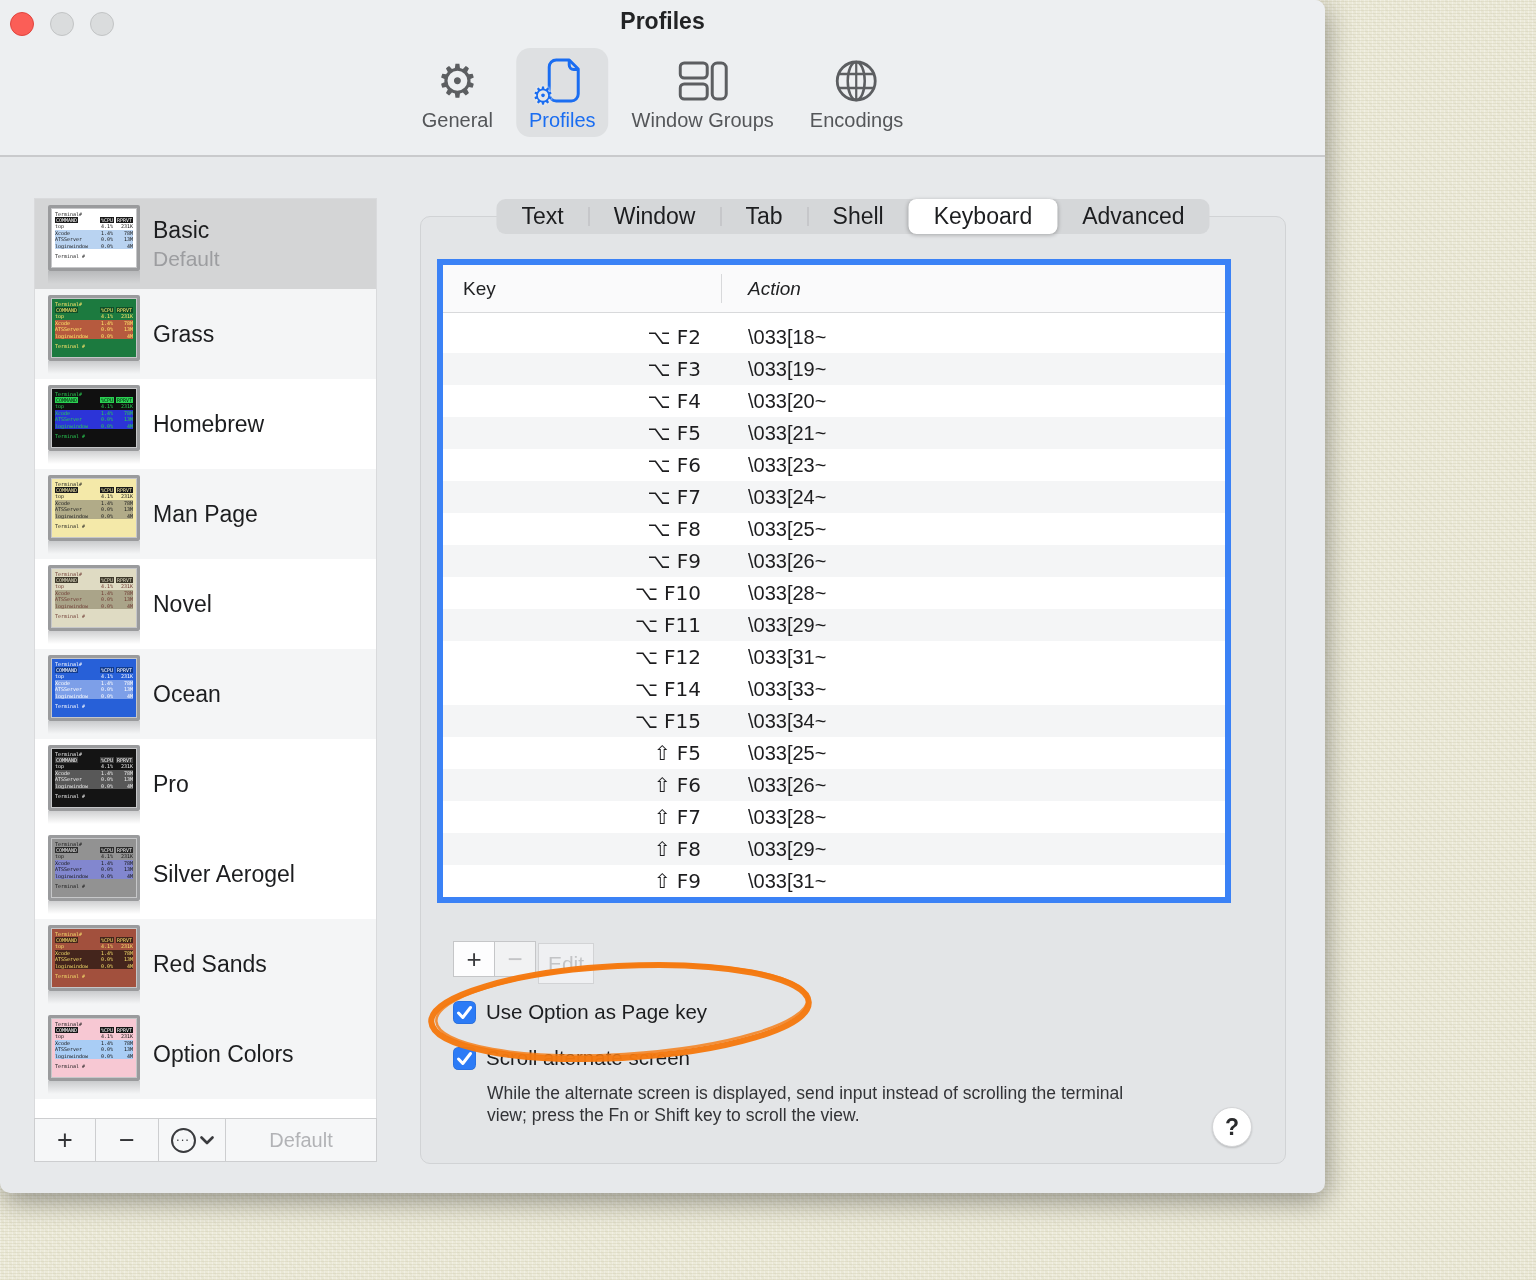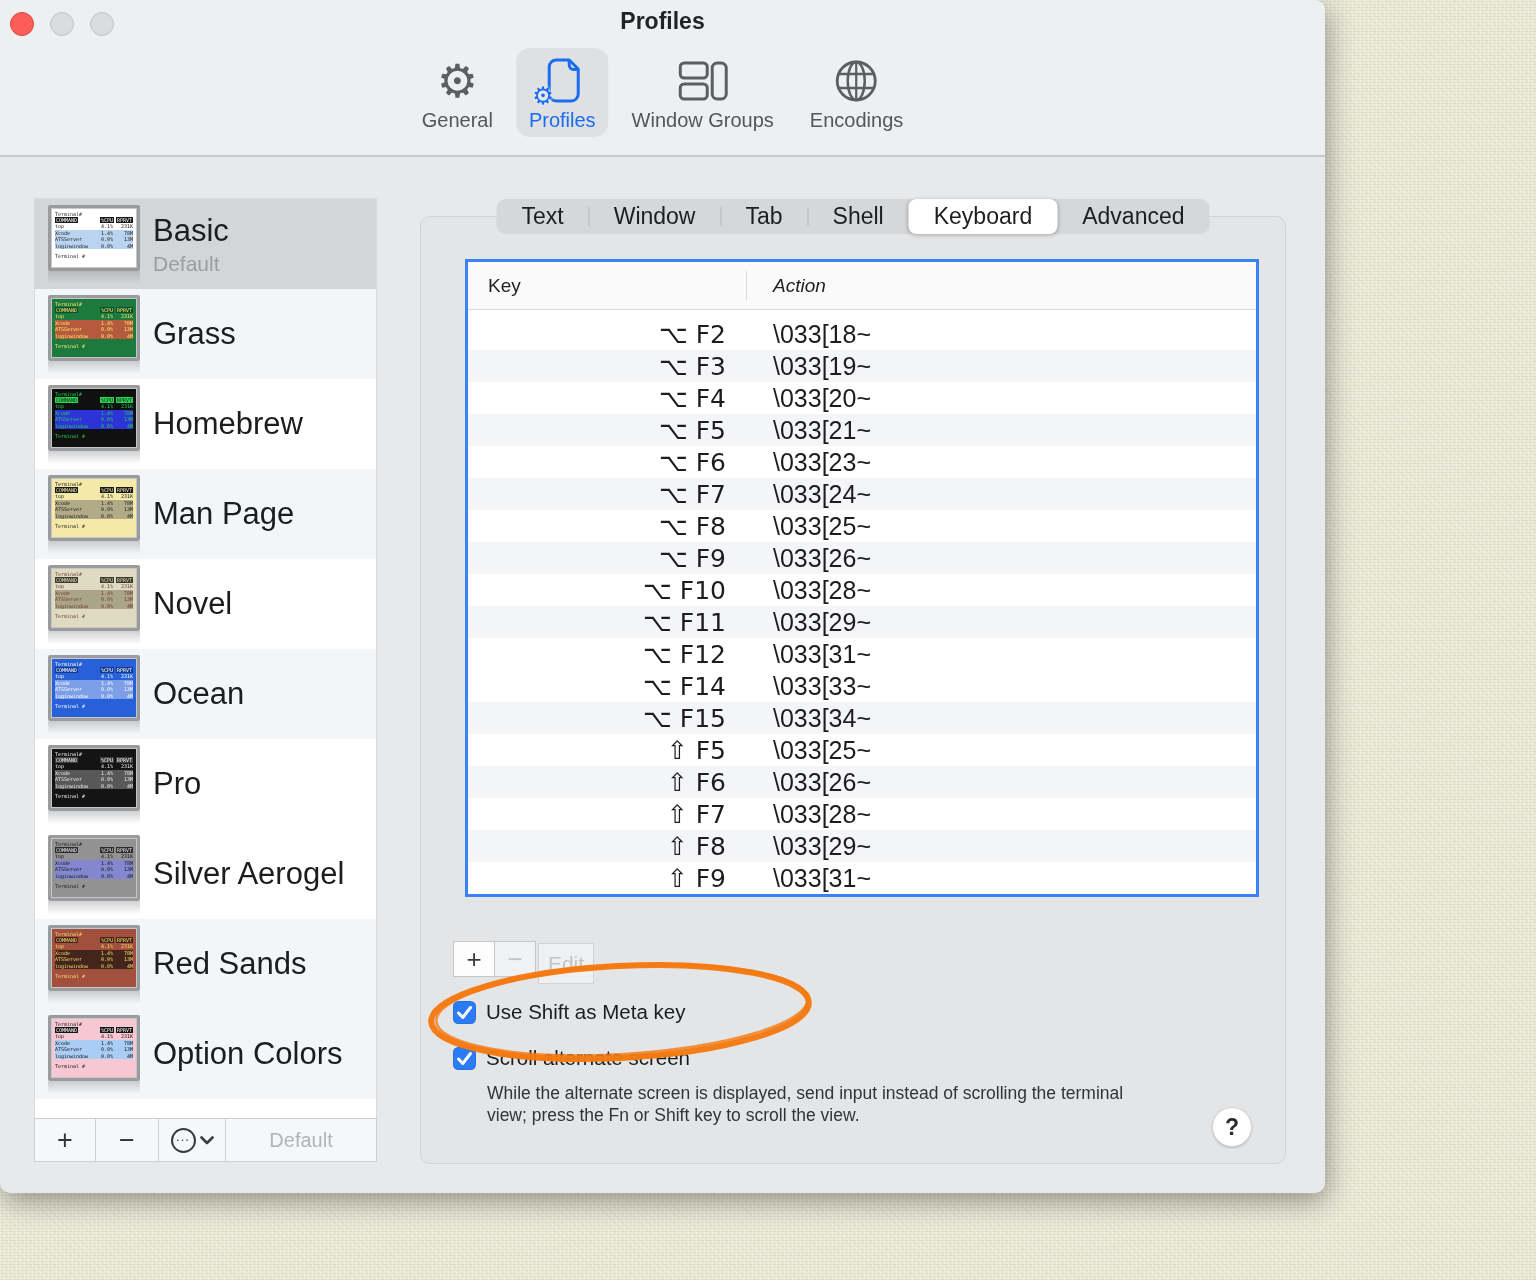--- a/index.html
+++ b/index.html
@@ -81,21 +81,21 @@
   }
   .thumb .tline { display:flex; }
   .thumb .sp { flex:1; }
   .thumb .chip { padding:0 1px; }
   .thumb .c2 { margin-left:2px; }
   .thumb .pct { margin-left:auto; }
   .thumb .mem { width:20px; text-align:right; }
   .thumb .prompt { margin-top:4px; }
   .reflection { height:13px; width:92px; background:linear-gradient(180deg, rgba(150,152,155,.45), rgba(150,152,155,0)); }
   .plabel { margin-left:13px; }
-  .plabel .pname { font-size:31px; color:#1c1d1f; }
+  .plabel .pname { font-size:23px; color:#1c1d1f; }
   .plabel .psub { font-size:21px; color:#9c9da0; margin-top:3px; }
   .side-buttons {
     display:flex; width:100%; height:44px; background:#f5f6f7;
   }
   .sbtn {
     border:1px solid #cdced0; margin-left:-1px; background:#f6f7f8;
     display:flex; align-items:center; justify-content:center;
   }
   .sbtn:first-child { margin-left:0; }
   .sbtn.plus { width:62px; font-size:27px; color:#333437; }
@@ -123,33 +123,33 @@
     padding:0 25px; font-size:23px; color:#1d1e20; white-space:nowrap; border-radius:9px;
   }
   .seg.sep-line::before {
     content:""; position:absolute; left:0; top:8px; bottom:8px; width:1px; background:#b7b8bb;
   }
   .seg.selected {
     background:#fff; border-radius:8px; box-shadow:0 1px 4px rgba(0,0,0,.28); z-index:1;
   }
   
   .ktable {
-    position:absolute; left:44px; top:42px; width:794px;
-    background:#fff; border:3px solid #3b82f6;
+    position:absolute; left:16px; top:42px; width:794px;
+    background:#fff; border:6px solid #3b82f6;
   }
   .thead {
     position:relative; height:48px; display:flex; align-items:center;
     background:#fafafb; border-bottom:1px solid #d8d9db;
     font-size:19px; color:#1f2022;
   }
   .thead .h-key { padding-left:20px; }
   .thead .h-action { position:absolute; left:305px;font-style:italic; }
   .col-div { position:absolute; left:278px; top:9px; bottom:9px; width:1px; background:#d8d9db; }
   .tbody .sliver { height:8px; background:#fff; }
-  .trow { display:flex; height:32px; align-items:center; font-size:25px; }
+  .trow { display:flex; height:32px; align-items:center; font-size:20px; }
   .trow.alt { background:#f4f5f6; }
   .cell-key { width:278px; text-align:right; padding-right:20px; flex:none; font-family:"DejaVu Sans","Liberation Sans",sans-serif; }
   .cell-action { padding-left:27px; }
   
   .row-btns { position:absolute; left:32px; top:724px; display:flex; align-items:flex-start; }
   .gbtn {
     border:1px solid #c5c6c8; background:#fdfdfe; width:42px; height:36px;
     display:flex; align-items:center; justify-content:center; font-size:26px; color:#393a3d;
   }
   .gbtn.minus { margin-left:-1px; background:#f1f2f3; color:#c3c4c6; }
@@ -730,21 +730,21 @@
       <div class="gbtn minus">−</div>
       <div class="gbtn edit">Edit</div>
     </div>
 
     <div class="opt-row first">
       <div class="cbox">
         <svg width="23" height="23" viewBox="0 0 23 23">
           <polyline points="5.5,12 9.8,16.5 17.5,6.5" fill="none" stroke="#fff" stroke-width="3" stroke-linecap="round" stroke-linejoin="round"></polyline>
         </svg>
       </div>
-      <span class="opt-label">Use Shift as Meta key</span>
+      <span class="opt-label">Use Option as Page key</span>
     </div>
     <div class="opt-row second">
       <div class="cbox">
         <svg width="23" height="23" viewBox="0 0 23 23">
           <polyline points="5.5,12 9.8,16.5 17.5,6.5" fill="none" stroke="#fff" stroke-width="3" stroke-linecap="round" stroke-linejoin="round"></polyline>
         </svg>
       </div>
       <span class="opt-label">Scroll alternate screen</span>
     </div>
 

